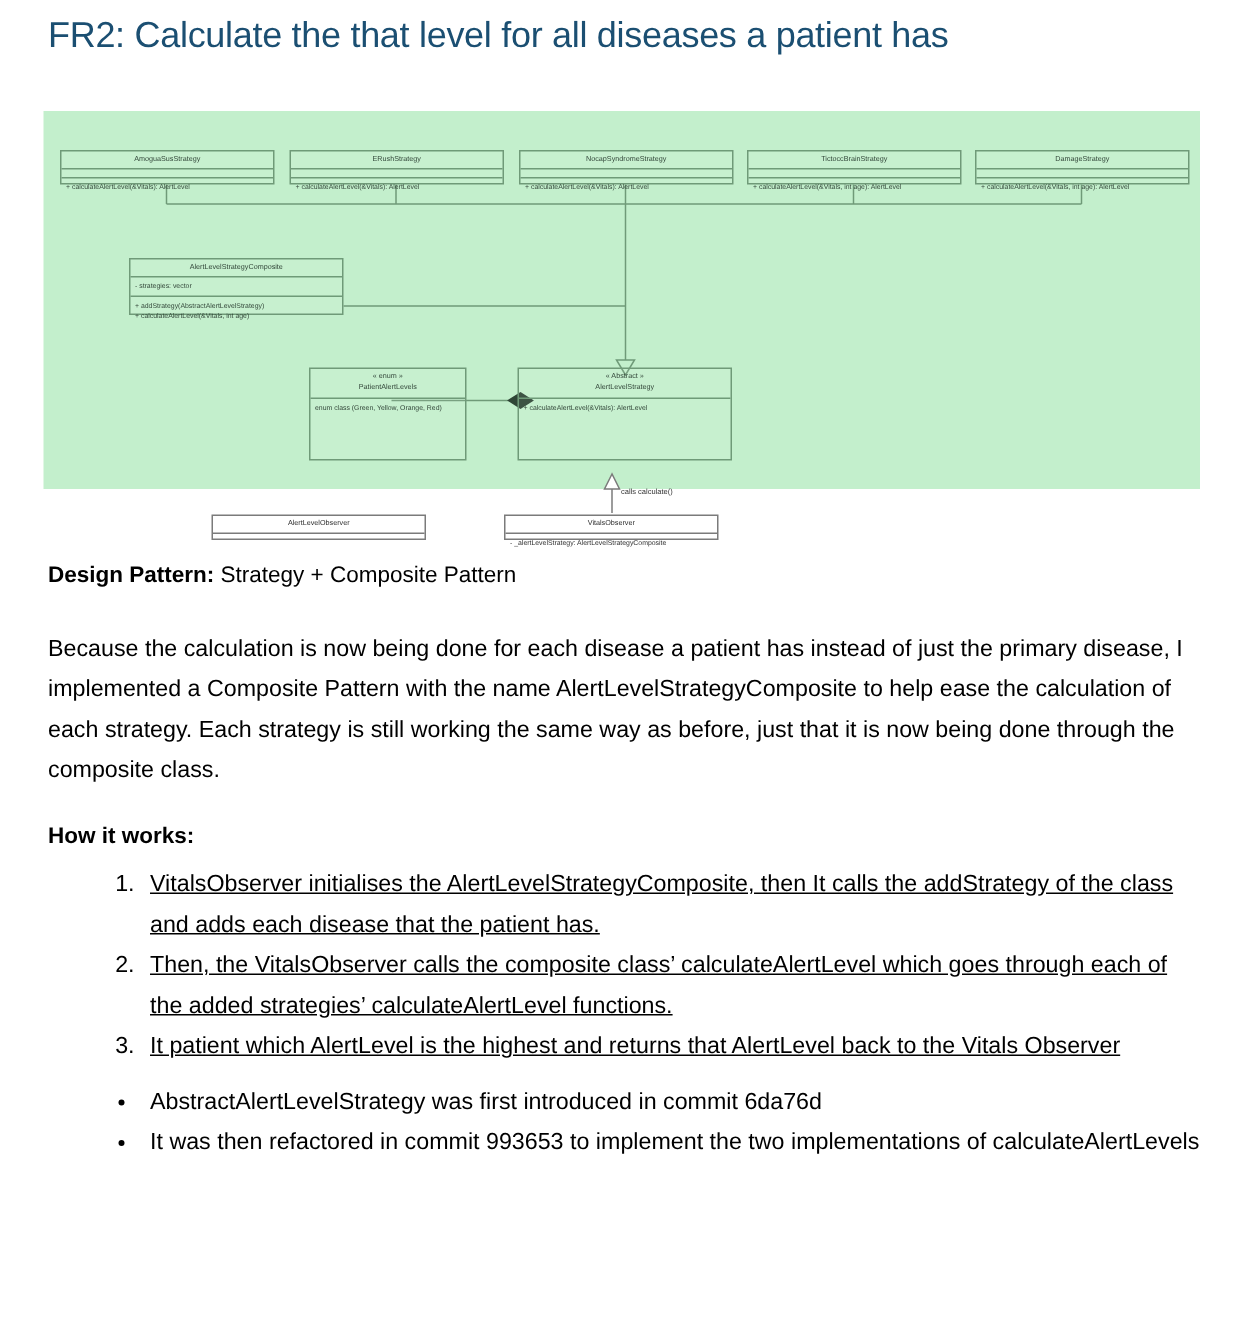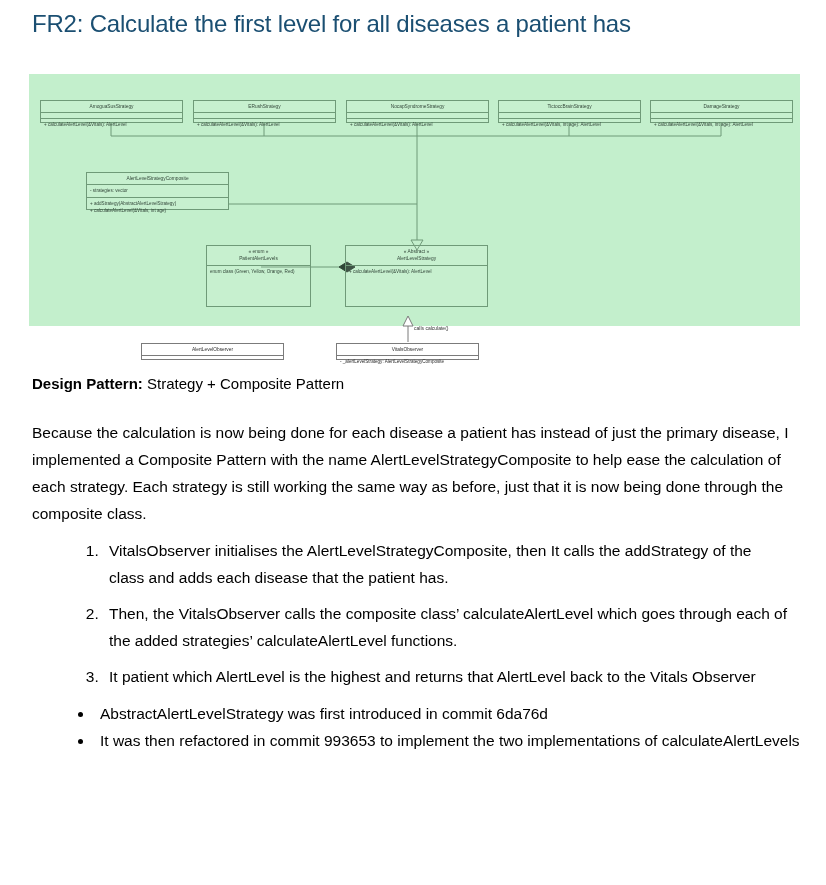--- a/index.html
+++ b/index.html
@@ -113,33 +113,33 @@
     font-size: 15px;
     font-weight: 700;
     margin: 22px 0 0 0;
   }
   ol.steps {
     margin: 10px 0 0 0;
     padding-left: 62px;
     font-size: 15.5px;
     line-height: 27px;
   }
-  ol.steps li { padding-left: 6px; margin: 9px; }
+  ol.steps li { padding-left: 6px; margin: 0; text-decoration: underline; }
   ul.commits {
     margin: 10px 0 0 0;
     padding-left: 62px;
     font-size: 15.5px;
     line-height: 27px;
   }
   ul.commits li { padding-left: 6px; margin: 0; }
 </style>
 </head>
 <body>
 
-<div class="page-title">FR2: Calculate the first level for all diseases a patient has</div>
+<div class="page-title">FR2: Calculate the that level for all diseases a patient has</div>
 
 <div class="diagram-wrap">
 
   <div class="diagram-bg"></div>
 
   <svg class="uml-svg" width="771" height="290" viewBox="0 0 771 290">
     <g stroke="#6f9a78" stroke-width="1" fill="none">
 
       <line x1="82" y1="49" x2="82" y2="62"></line>
       <line x1="235" y1="49" x2="235" y2="62"></line>
@@ -258,20 +258,21 @@
 
 <div class="content">
 
   <p class="lede">
     <b>Design Pattern:</b>
     <span>Strategy + Composite Pattern</span>
   </p>
 
   <p class="para">Because the calculation is now being done for each disease a patient has instead of just the primary disease, I implemented a Composite Pattern with the name AlertLevelStrategyComposite to help ease the calculation of each strategy. Each strategy is still working the same way as before, just that it is now being done through the composite class.</p>
 
+  <p class="subhead">How it works:</p>
 
   <ol class="steps">
     <li>VitalsObserver initialises the AlertLevelStrategyComposite, then It calls the addStrategy of the class and adds each disease that the patient has.</li>
     <li>Then, the VitalsObserver calls the composite class’ calculateAlertLevel which goes through each of the added strategies’ calculateAlertLevel functions.</li>
     <li>It patient which AlertLevel is the highest and returns that AlertLevel back to the Vitals Observer</li>
   </ol>
 
 
   <ul class="commits">
     <li>AbstractAlertLevelStrategy was first introduced in commit 6da76d</li>

